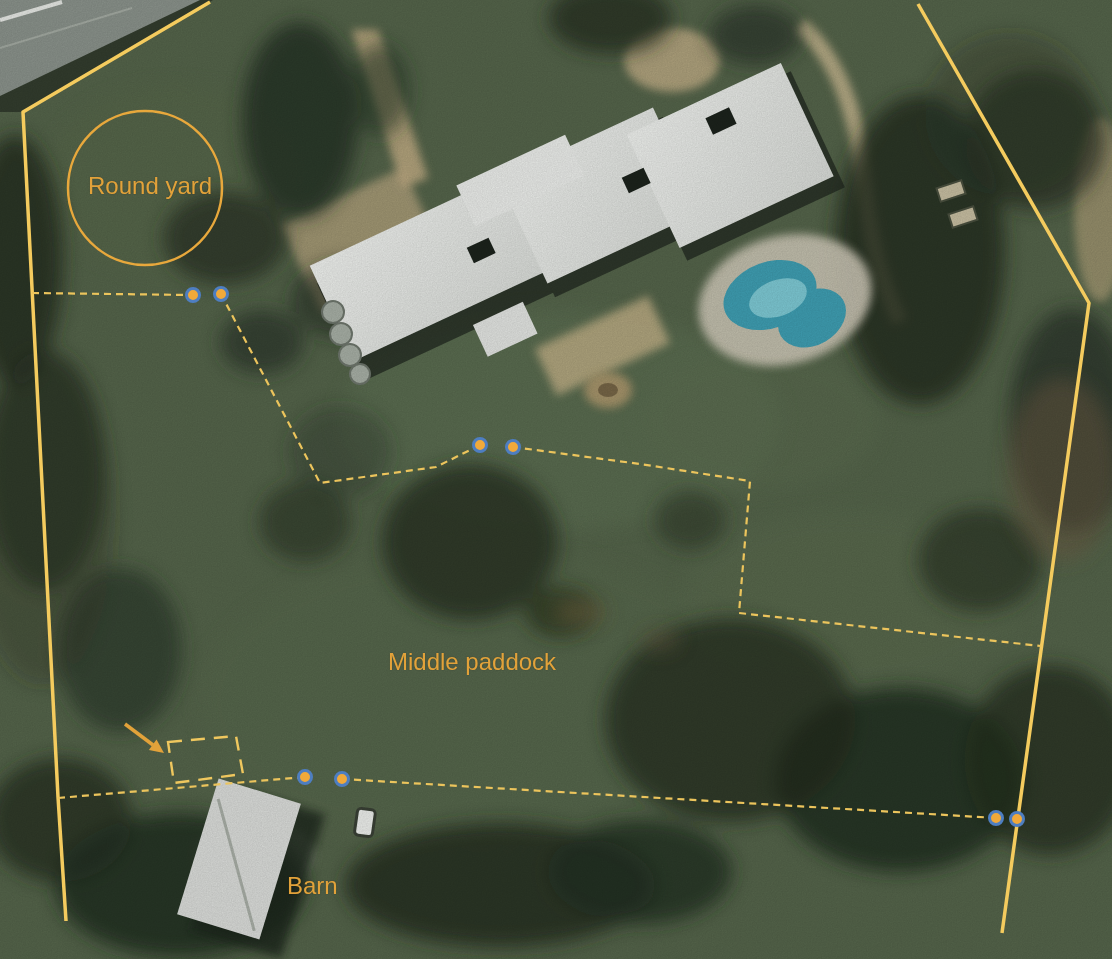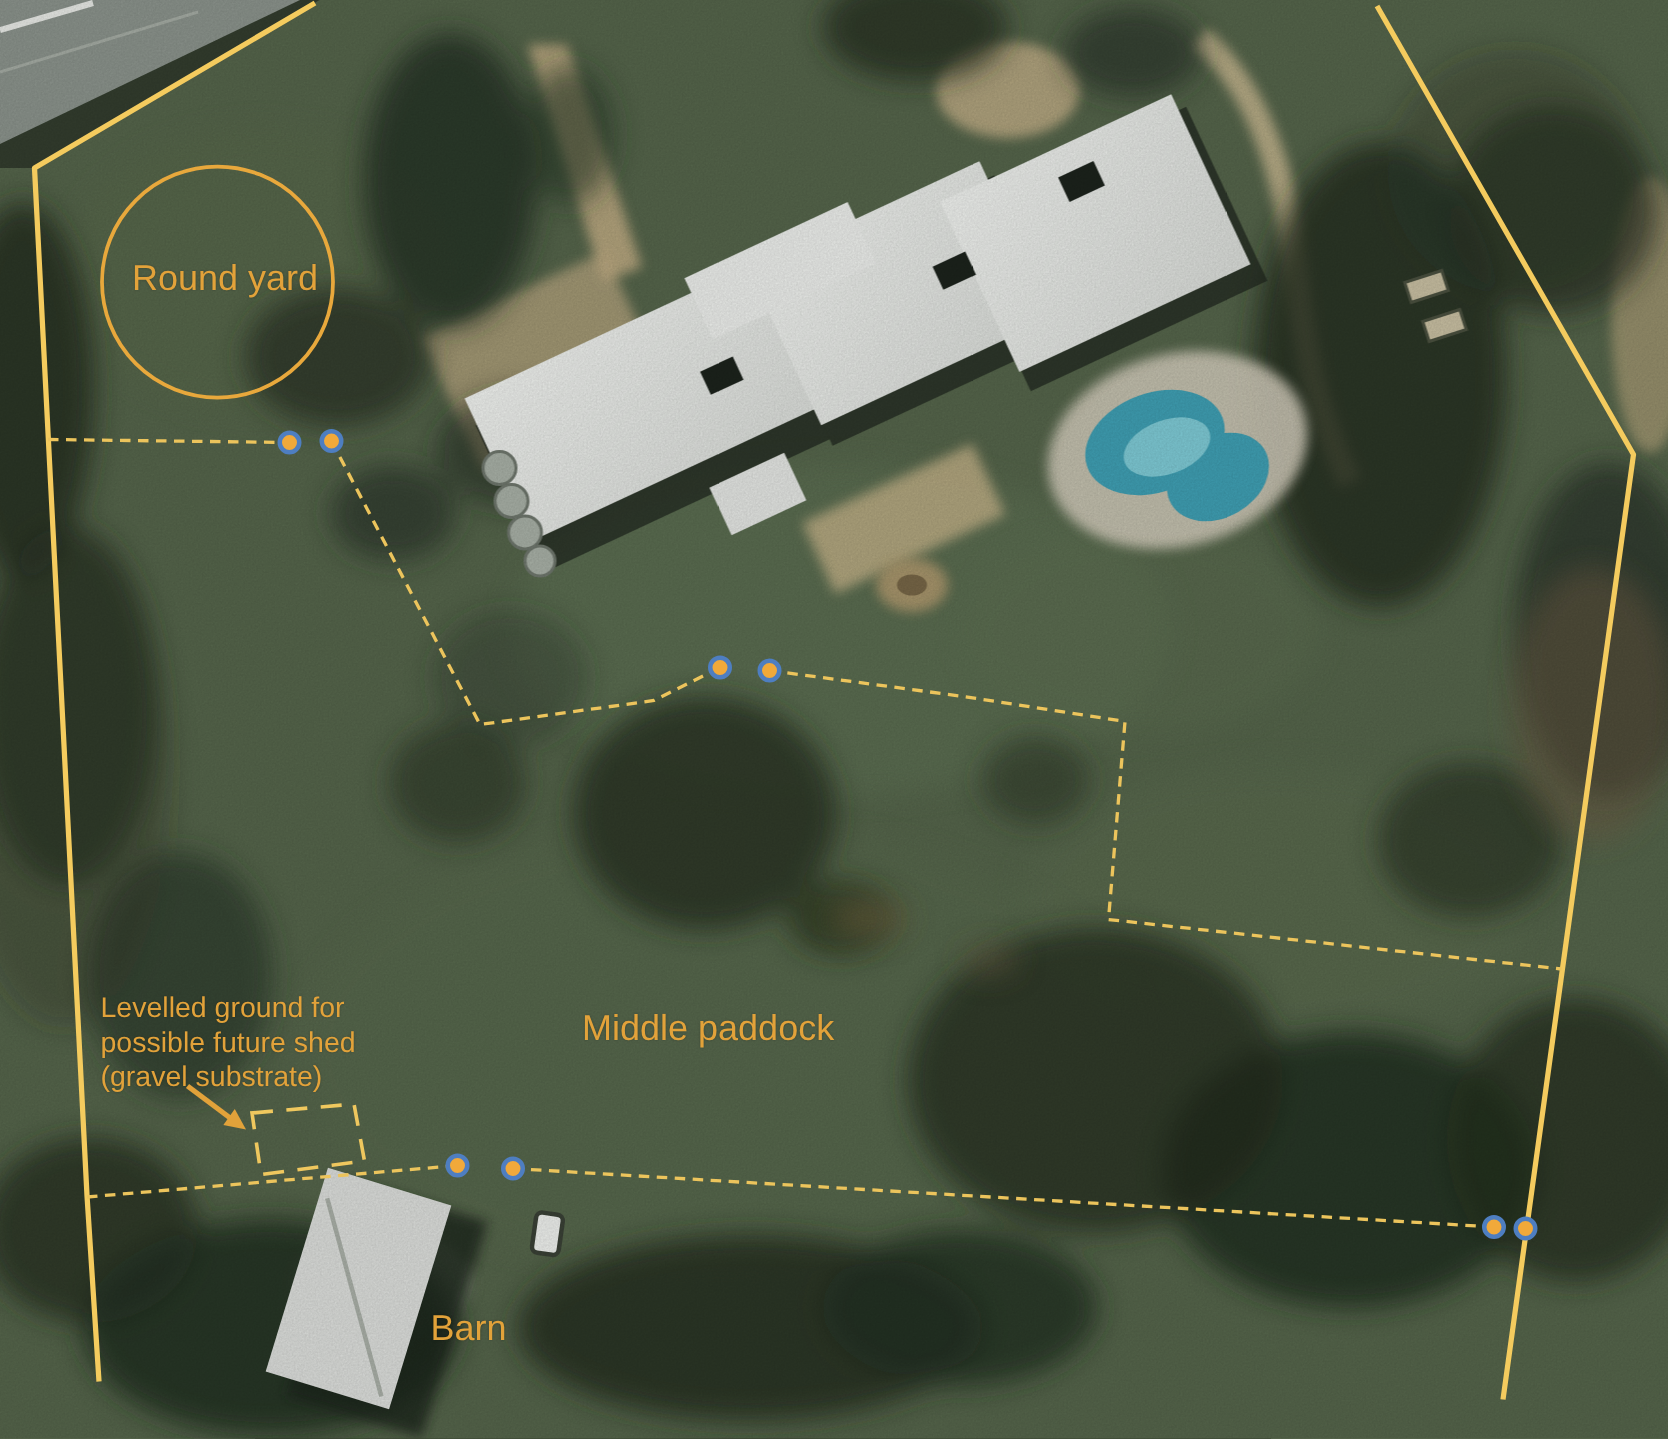--- a/index.html
+++ b/index.html
@@ -208,23 +208,18 @@
         <circle cx="305" cy="777" r="6.5"></circle>
         <circle cx="342" cy="779" r="6.5"></circle>
         <circle cx="996" cy="818" r="6.5"></circle>
         <circle cx="1017" cy="819" r="6.5"></circle>
       </g>
     </g>
   </svg>
 
   <div class="map-label" style="left:88px; top:172px;">Round yard</div>
 
-  <div class="map-label" style="left:388px; top:672px;">Middle paddock</div>
+  <div class="map-label" style="left:388px; top:648px;">Middle paddock</div>
 
   <div class="map-label" style="left:287px; top:872px;">Barn</div>
 
-  <div class="map-note" style="left:67px; top:661px;">
-    <div>Levelled ground for</div>
-    <div>possible future shed</div>
-    <div>(gravel substrate)</div>
-  </div>
 
 </div>
 
 </body></html>

